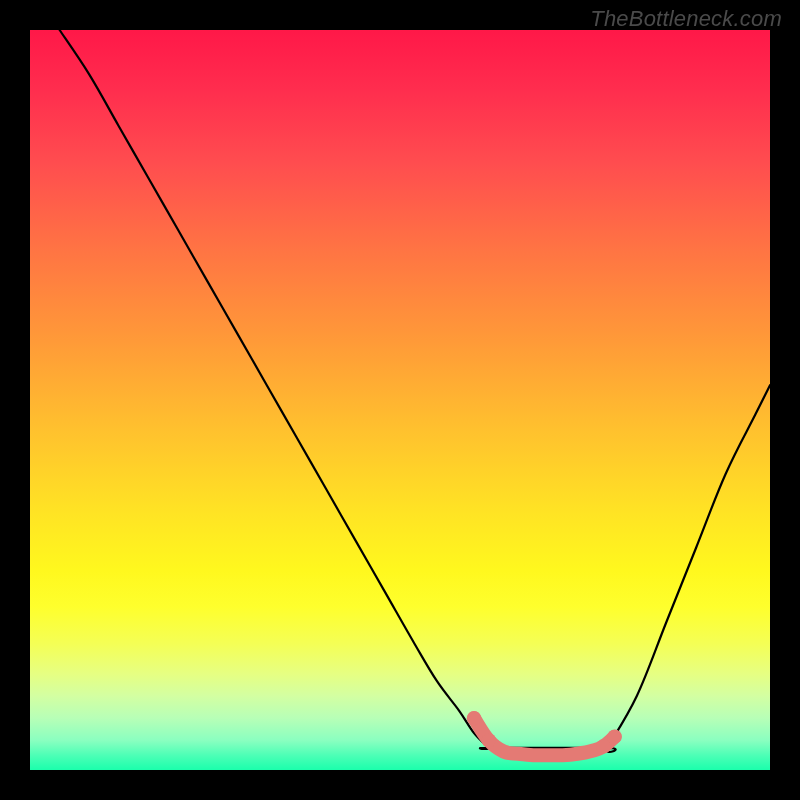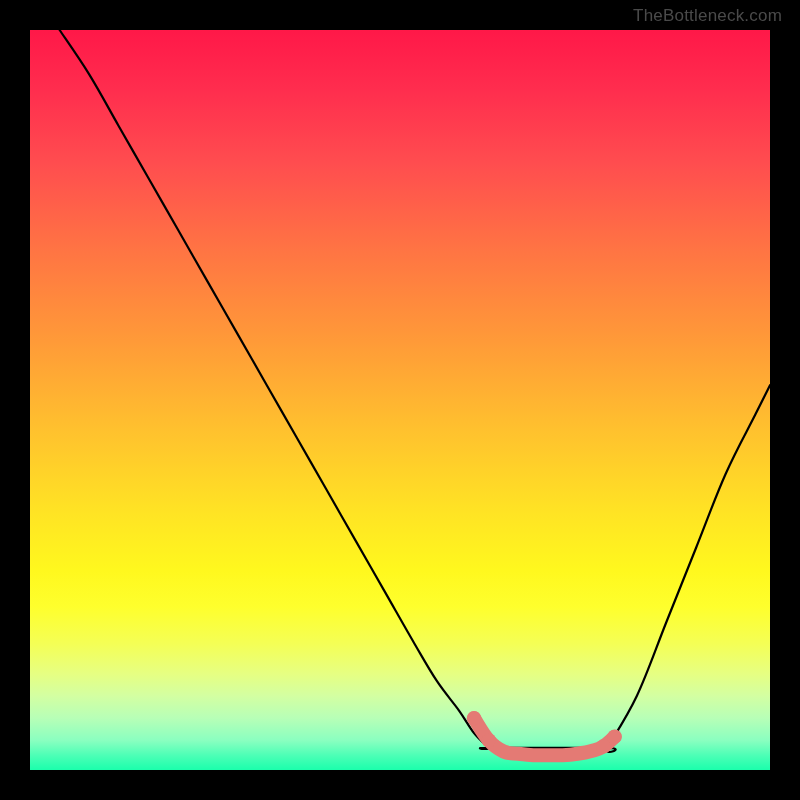--- a/index.html
+++ b/index.html
@@ -8,25 +8,26 @@
     width: 800px;
     height: 800px;
     background: #000;
     position: relative;
   }
   .watermark {
     position: absolute;
     top: 6px;
     right: 18px;
     font-family: Arial, Helvetica, sans-serif;
-    font-size: 17px;
+    font-size: 22px;
     font-weight: 400;
     color: #4a4a4a;
     letter-spacing: 0.2px;
     z-index: 10;
+    font-style: italic;
   }
   .plot-area {
     position: absolute;
     left: 30px;
     top: 30px;
     width: 740px;
     height: 740px;
   }
   .gradient-bg {
     position: absolute;

